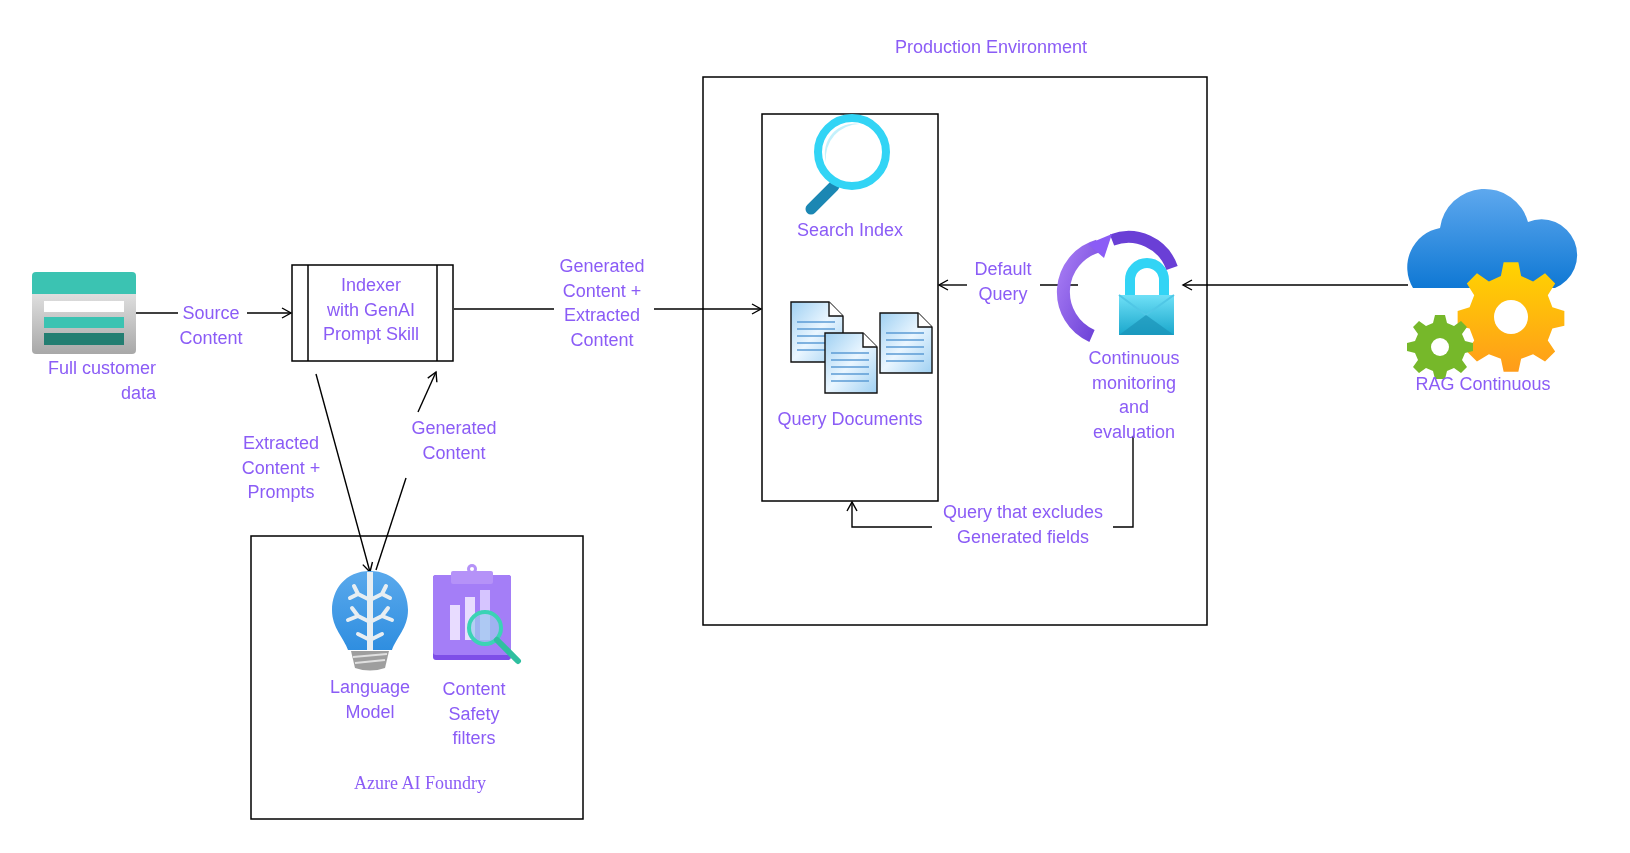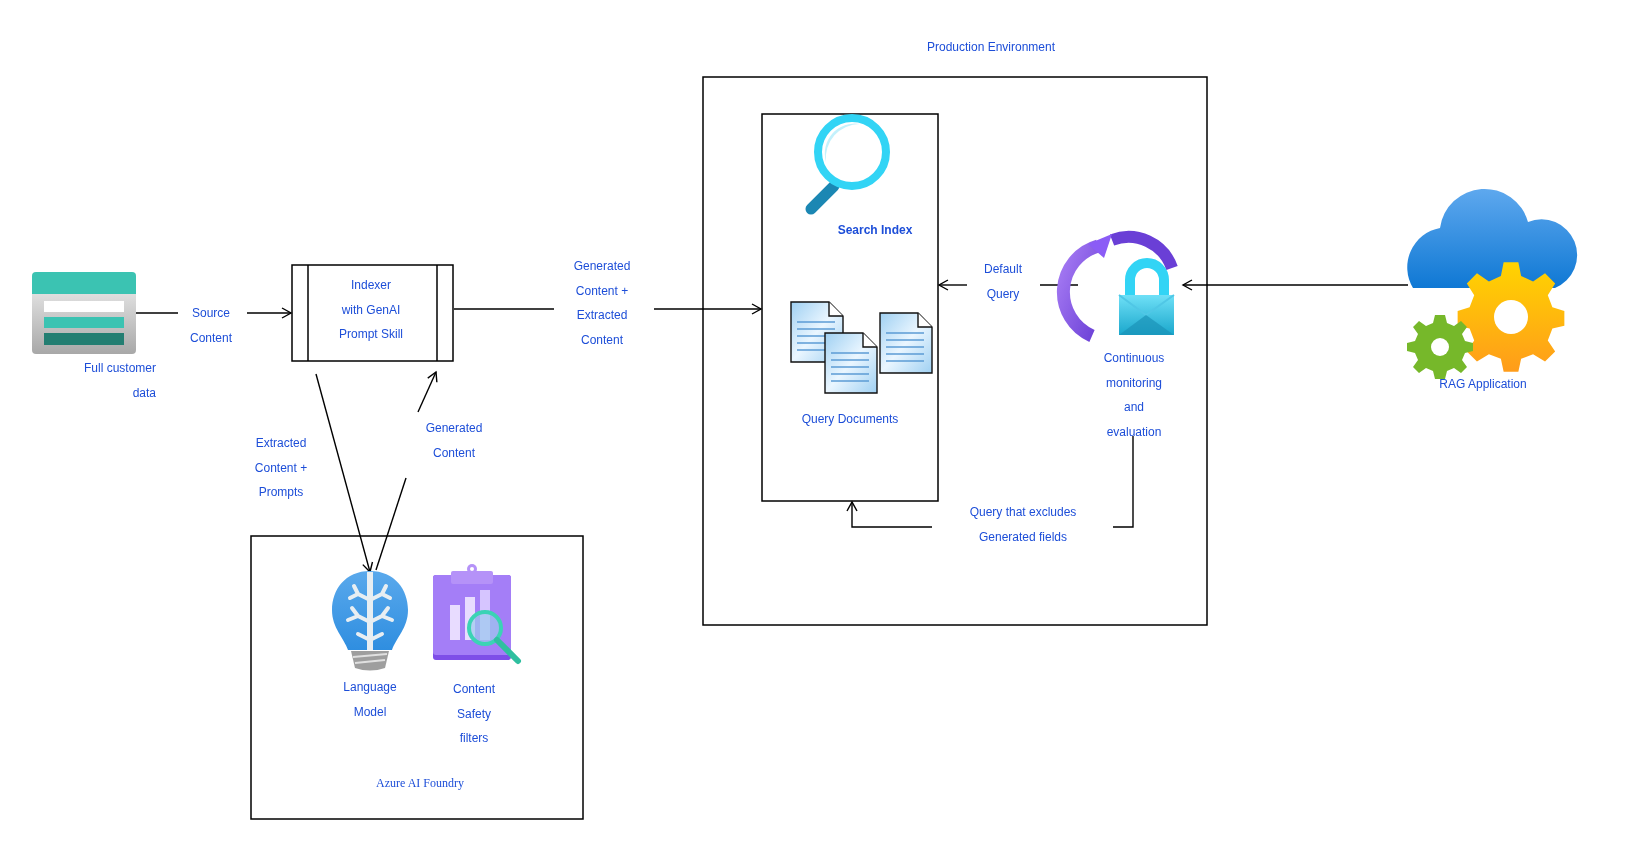--- a/index.html
+++ b/index.html
@@ -1,19 +1,19 @@
 <!DOCTYPE html>
 <html><head>
   <meta charset="utf-8">
   <style>
     html, body { margin: 0; padding: 0; background: #ffffff; }
     body { width: 1630px; height: 853px; position: relative; overflow: hidden;
            font-family: "Liberation Sans", "DejaVu Sans", sans-serif; color: #111; }
     #canvas { position: absolute; left: 0; top: 0; }
-    .lbl { position: absolute; font-size: 12px; line-height: 24.5px; text-align: center; white-space: pre-line; color: #1d4ed8; }
+    .lbl { position: absolute; font-size: 18px; line-height: 24.5px; text-align: center; white-space: pre-line; color: #8b5cf6; }
   </style>
 </head>
 <body>
 
 <svg id="canvas" width="1630" height="853" viewBox="0 0 1630 853">
   <defs>
     <marker id="arr" markerWidth="12" markerHeight="12" refX="10" refY="6" orient="auto" markerUnits="userSpaceOnUse">
       <path d="M1,1 L10,6 L1,11" fill="none" stroke="#000" stroke-width="1.4"></path>
     </marker>
     <linearGradient id="gGrey" x1="0" y1="0" x2="0" y2="1">
@@ -193,29 +193,29 @@
 <div class="lbl" style="left:546px; top:254px; width:112px;">Generated
 Content +
 Extracted
 Content</div>
 <div class="lbl" style="left:226px; top:431px; width:110px;">Extracted
 Content +
 Prompts</div>
 <div class="lbl" style="left:394px; top:416px; width:120px;">Generated
 Content</div>
 
-<div class="lbl" style="left:791px; top:218px; width:168px;font-weight:bold;">Search Index</div>
+<div class="lbl" style="left:766px; top:218px; width:168px;">Search Index</div>
 <div class="lbl" style="left:758px; top:407px; width:184px;">Query Documents</div>
 <div class="lbl" style="left:960px; top:257px; width:86px;">Default
 Query</div>
 <div class="lbl" style="left:1066px; top:346px; width:136px;">Continuous
 monitoring
 and
 evaluation</div>
 <div class="lbl" style="left:918px; top:500px; width:210px;">Query that excludes
 Generated fields</div>
-<div class="lbl" style="left:1400px; top:372px; width:166px;">RAG Application</div>
+<div class="lbl" style="left:1400px; top:372px; width:166px;">RAG Continuous</div>
 
 <div class="lbl" style="left:318px; top:675px; width:104px;">Language
 Model</div>
 <div class="lbl" style="left:428px; top:677px; width:92px;">Content
 Safety
 filters</div>
 
 </body></html>

